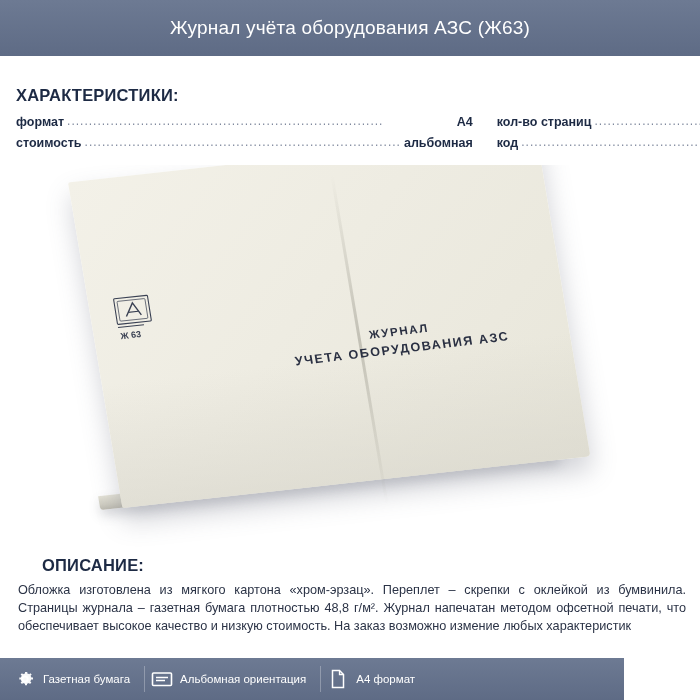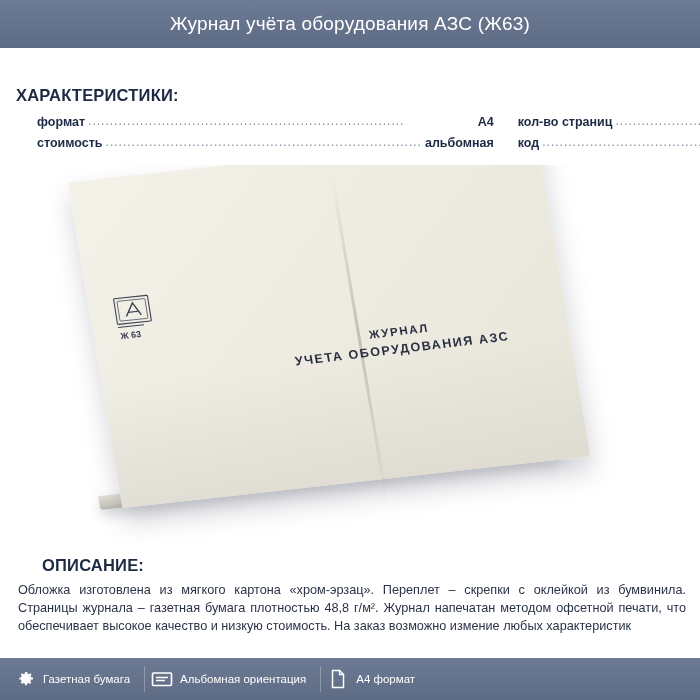--- a/index.html
+++ b/index.html
@@ -19,21 +19,21 @@
     width: 700px;
     height: 700px;
     background: #ffffff;
   }
 
   
   .header {
     position: absolute;
     left: 0; top: 0;
     width: 700px;
-    height: 48px;
+    height: 56px;
     background: #65728c;
     background: linear-gradient(to bottom, #6d7a93 0%, #5e6b85 100%);
     display: flex;
     align-items: center;
     justify-content: center;
     box-sizing: border-box;
   }
   .header-title {
     color: #ffffff;
     font-size: 19px;
@@ -51,21 +51,20 @@
   .specs-title {
     font-size: 16.5px;
     font-weight: bold;
     color: #1d2a44;
     letter-spacing: 0.2px;
     margin-bottom: 10px;
   }
   .spec-cols {
     display: flex;
     gap: 24px;
-    margin-left: 21px;
   }
   .spec-col {
     flex: 1 1 0;
   }
   .spec-row {
     display: flex;
     align-items: baseline;
     font-size: 12.5px;
     color: #1d2a44;
     font-weight: bold;
@@ -201,21 +200,21 @@
     color: #2b3346;
     line-height: 1.42;
     text-align: justify;
   }
 
   
   .footer {
     position: absolute;
     left: 0;
     bottom: 0;
-    width: 700px;
+    width: 624px;
     height: 42px;
     background: #65728c;
     background: linear-gradient(to bottom, #6d7a93 0%, #5e6b85 100%);
     display: flex;
     align-items: center;
     box-sizing: border-box;
     padding: 0 14px;
   }
   .foot-item {
     display: flex;

